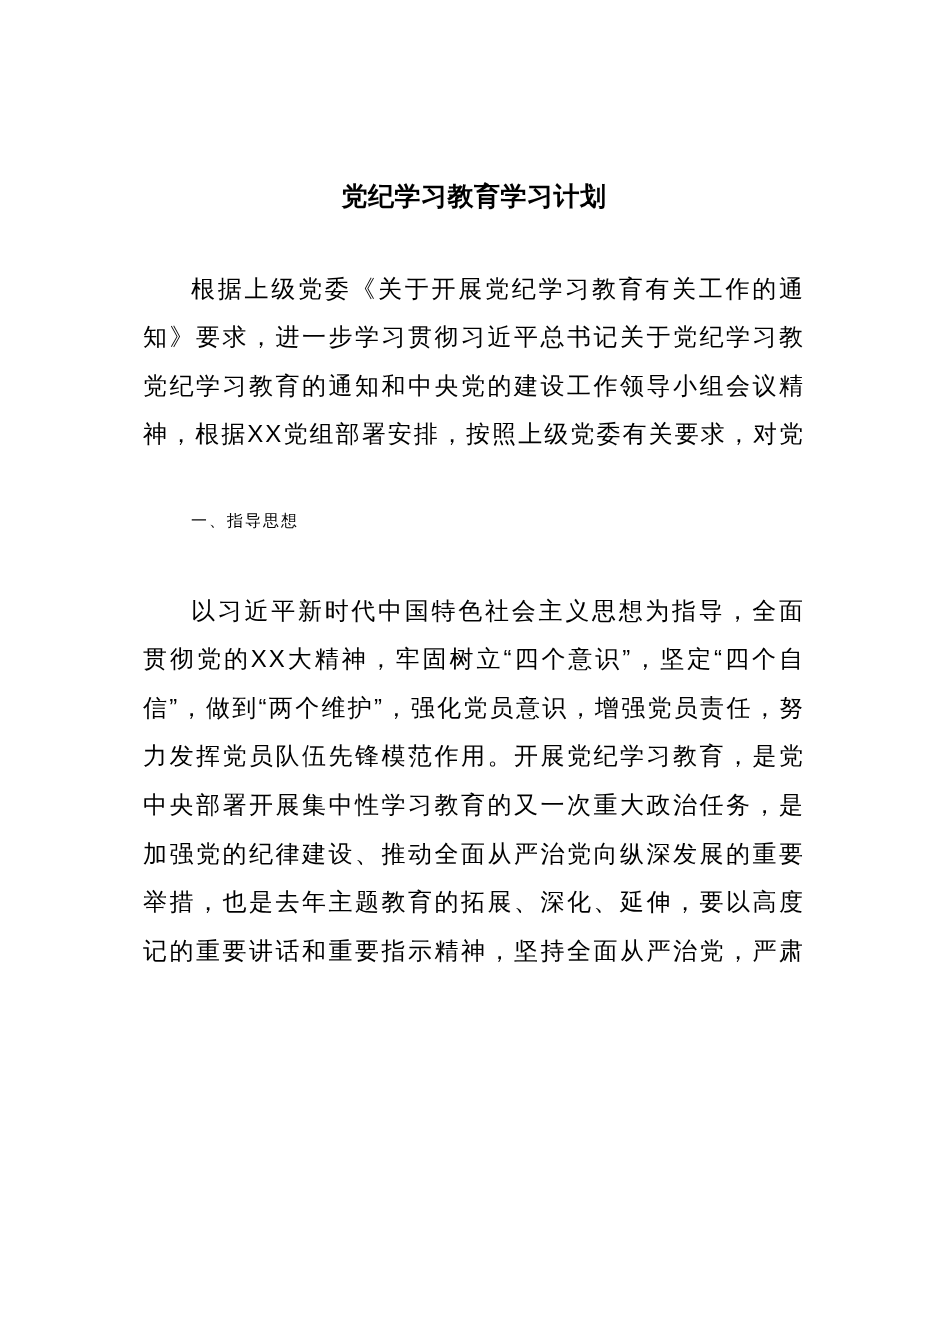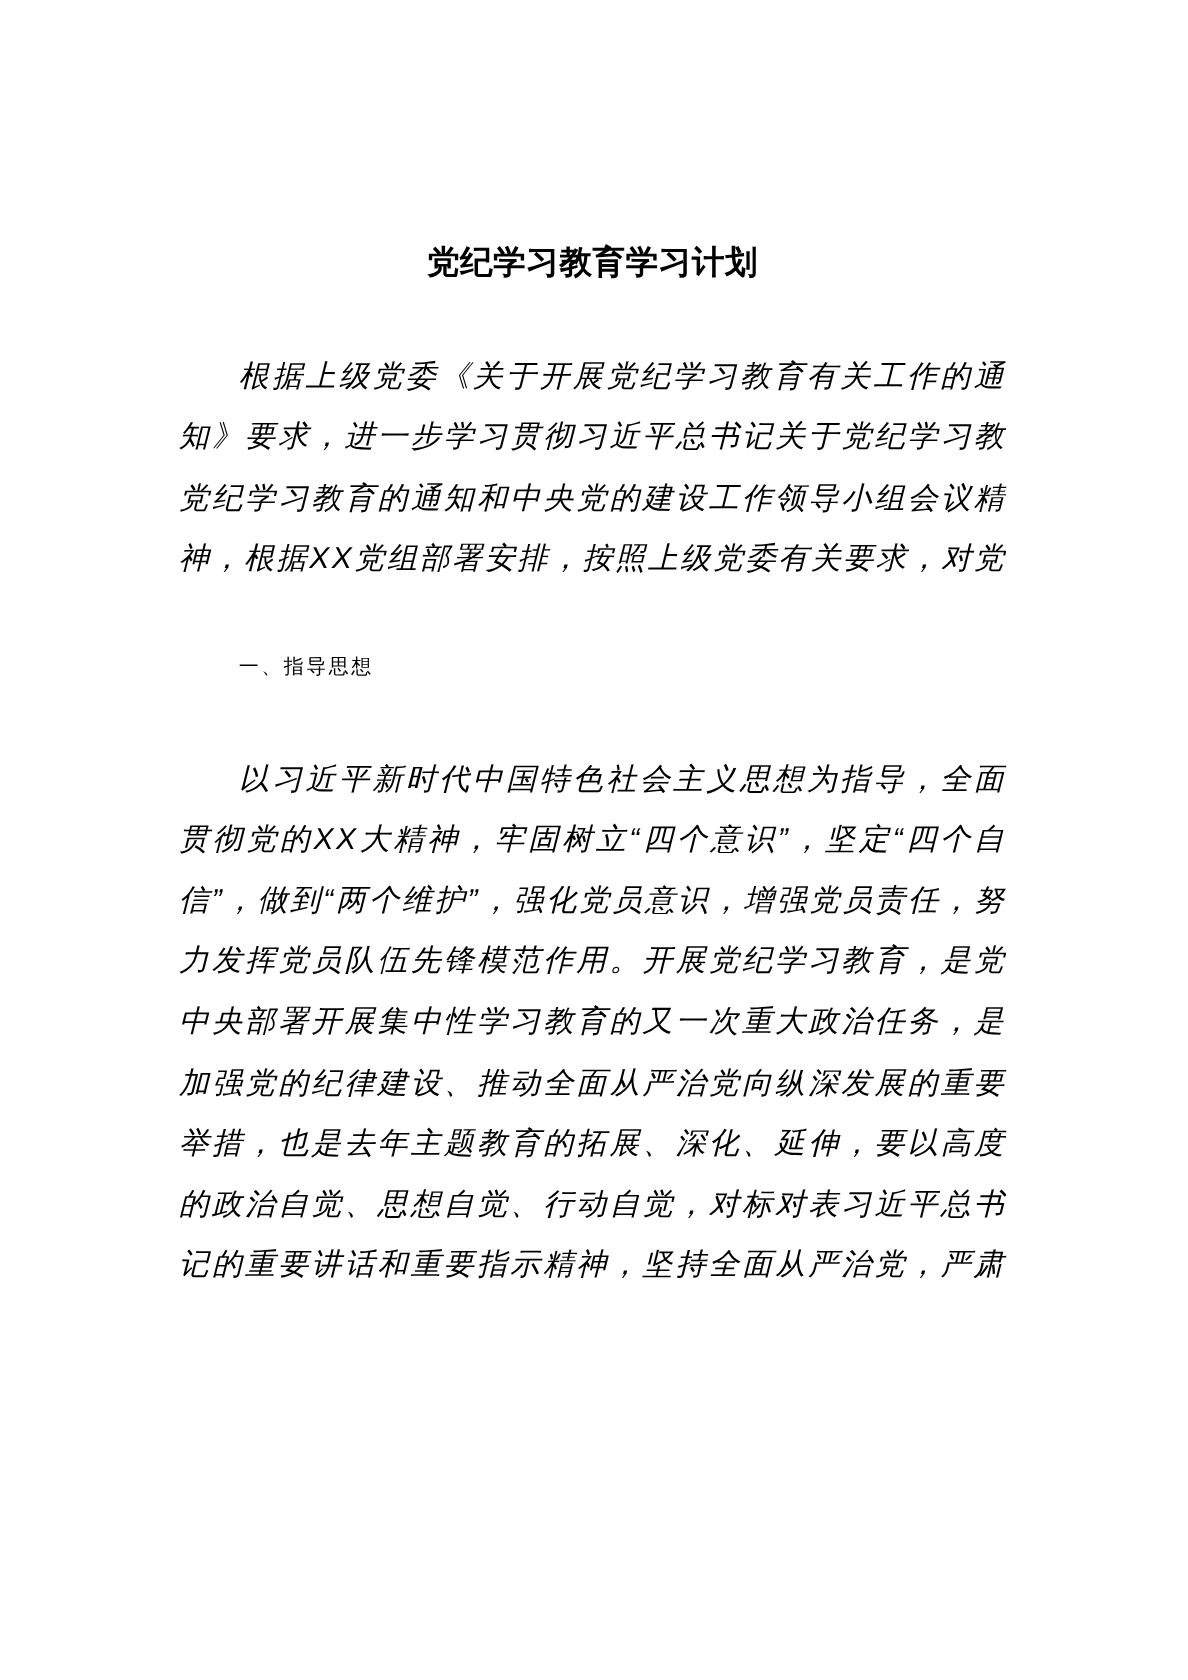--- a/index.html
+++ b/index.html
@@ -12,33 +12,33 @@
     width: 950px;
     height: 1344px;
     background: #ffffff;
     overflow: hidden;
     font-family: "Liberation Sans", "DejaVu Sans", sans-serif;
     color: #000000;
   }
   .content {
     position: absolute;
     left: 143px;
-    top: 185px;
+    top: 172px;
     width: 662px;
   }
   .doc-title {
     font-size: 26px;
     font-weight: bold;
     line-height: 48.6px;
     height: 48.6px;
     text-align: center;
     letter-spacing: 0.5px;
     overflow: hidden;
   }
-  .para { margin: 0; padding: 0; font-style: italic; }
+  .para { margin: 0; padding: 0; }
   #p1 { margin-top: 44px; }
   #p2 { margin-top: 41px; }
   .ln {
     font-size: 24px;
     line-height: 48.6px;
     height: 48.6px;
     letter-spacing: 2px;
     text-align: justify;
     text-align-last: justify;
     overflow: hidden;
@@ -77,18 +77,17 @@
     <div class="heading">一、指导思想</div>
 
     <div class="para" id="p2">
       <div class="ln indent">以习近平新时代中国特色社会主义思想为指导，全面</div>
       <div class="ln">贯彻党的XX大精神，牢固树立“四个意识”，坚定“四个自</div>
       <div class="ln">信”，做到“两个维护”，强化党员意识，增强党员责任，努</div>
       <div class="ln">力发挥党员队伍先锋模范作用。开展党纪学习教育，是党</div>
       <div class="ln">中央部署开展集中性学习教育的又一次重大政治任务，是</div>
       <div class="ln">加强党的纪律建设、推动全面从严治党向纵深发展的重要</div>
       <div class="ln">举措，也是去年主题教育的拓展、深化、延伸，要以高度</div>
-      <div class="ln">的政治自觉、思想自觉、行动自觉，对标对表习近平总书</div>
       <div class="ln">记的重要讲话和重要指示精神，坚持全面从严治党，严肃</div>
     </div>
 
   </div>
 </div>
 
 </body></html>

